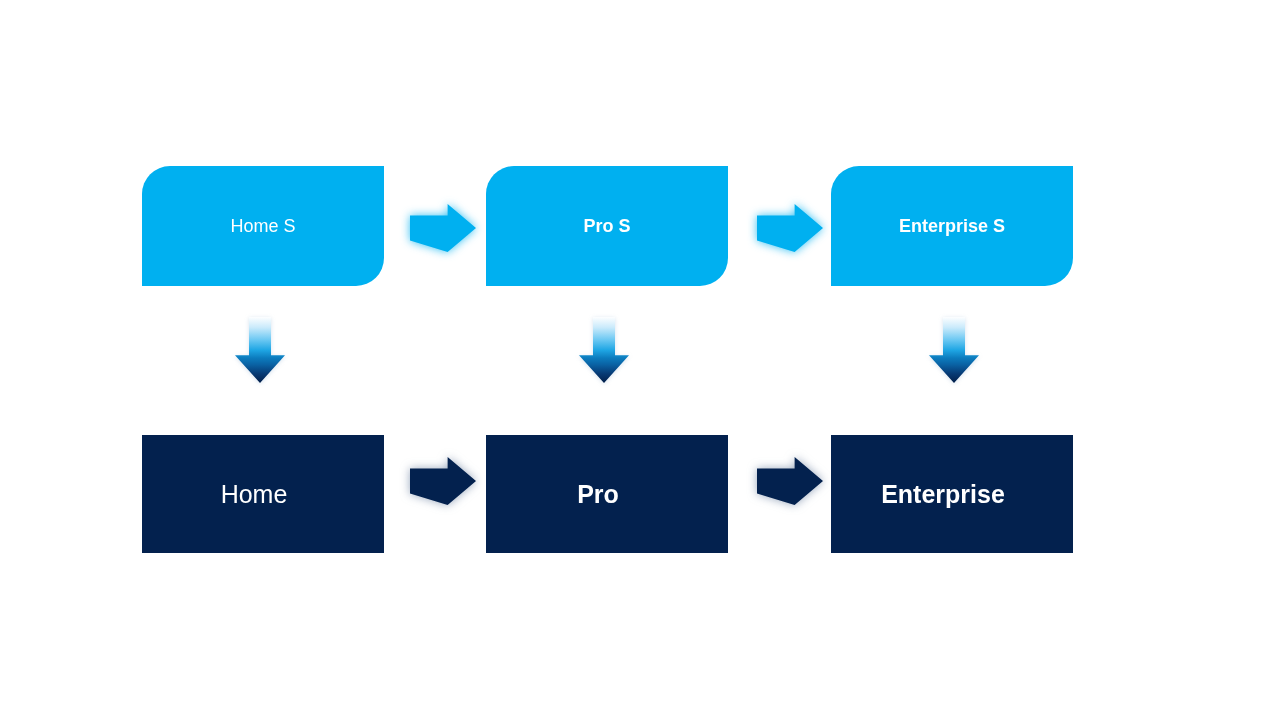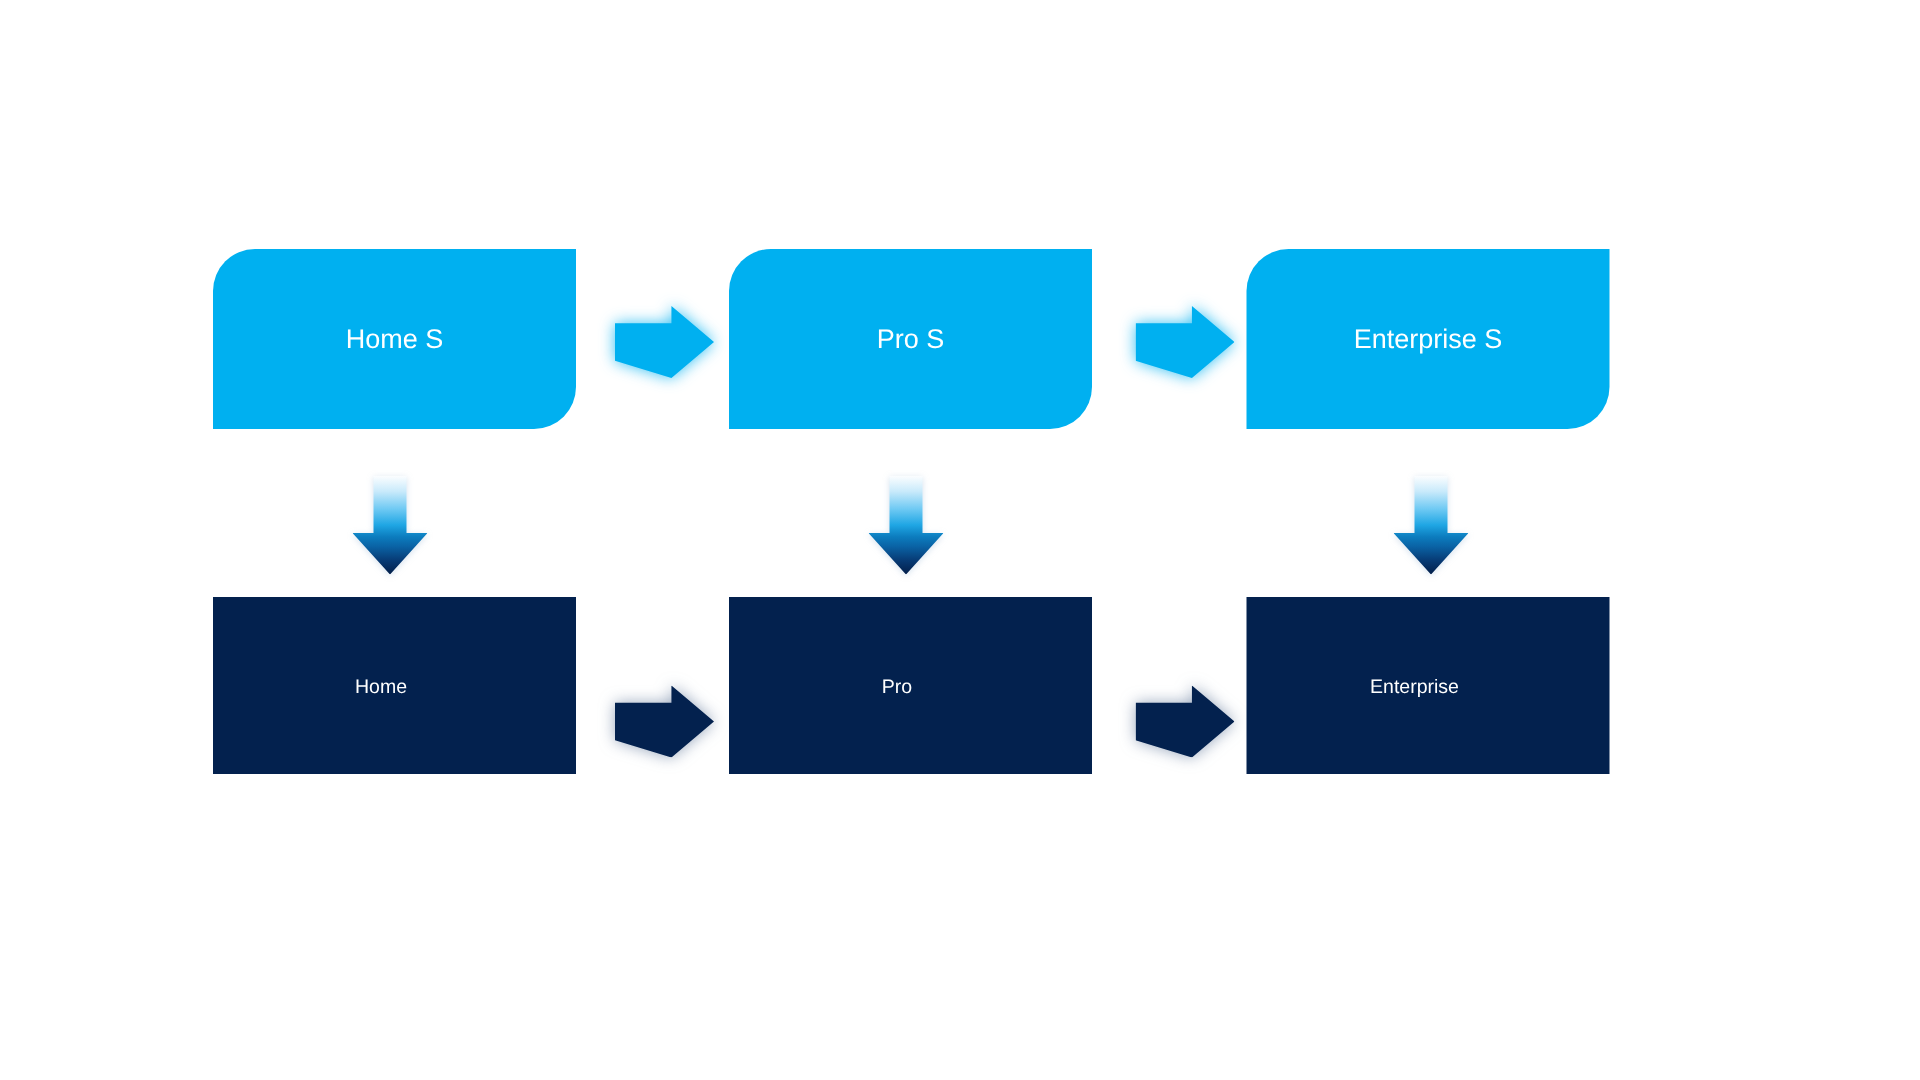--- a/index.html
+++ b/index.html
@@ -27,29 +27,29 @@
     box-sizing: border-box;
   }
   .node-top {
     top: 166px;
     height: 120px;
     background: #00B0F0;
     border-radius: 28px 0 28px 0;
     font-size: 18px;
   }
   .node-bottom {
-    top: 398px;
+    top: 435px;
     height: 118px;
     background: #03214E;
-    font-size: 13px;
+    font-size: 25px;
     padding-right: 18px; 
   }
   .col1 { left: 142px; }
-  .col2 { left: 486px; }
-  .col3 { left: 831px; }
+  .col2 { left: 486px; font-weight: bold; }
+  .col3 { left: 831px; font-weight: bold; }
   .node-label { white-space: nowrap; }
 
   
   .harrow {
     position: absolute;
     width: 66px;
     height: 48px;
   }
   .harrow .arrow-shape {
     width: 100%;

